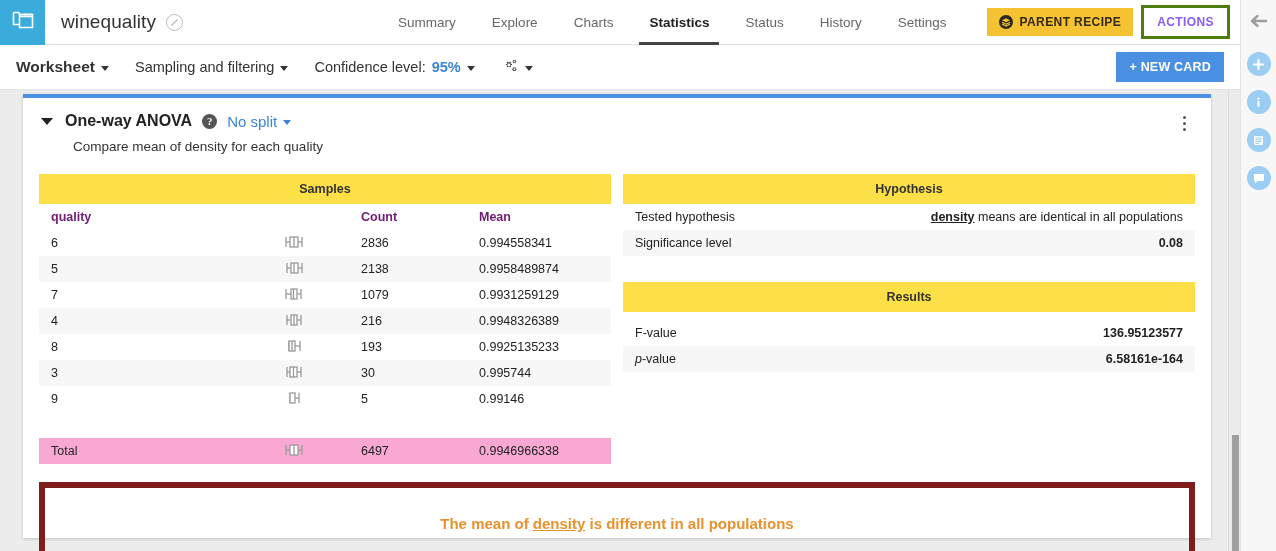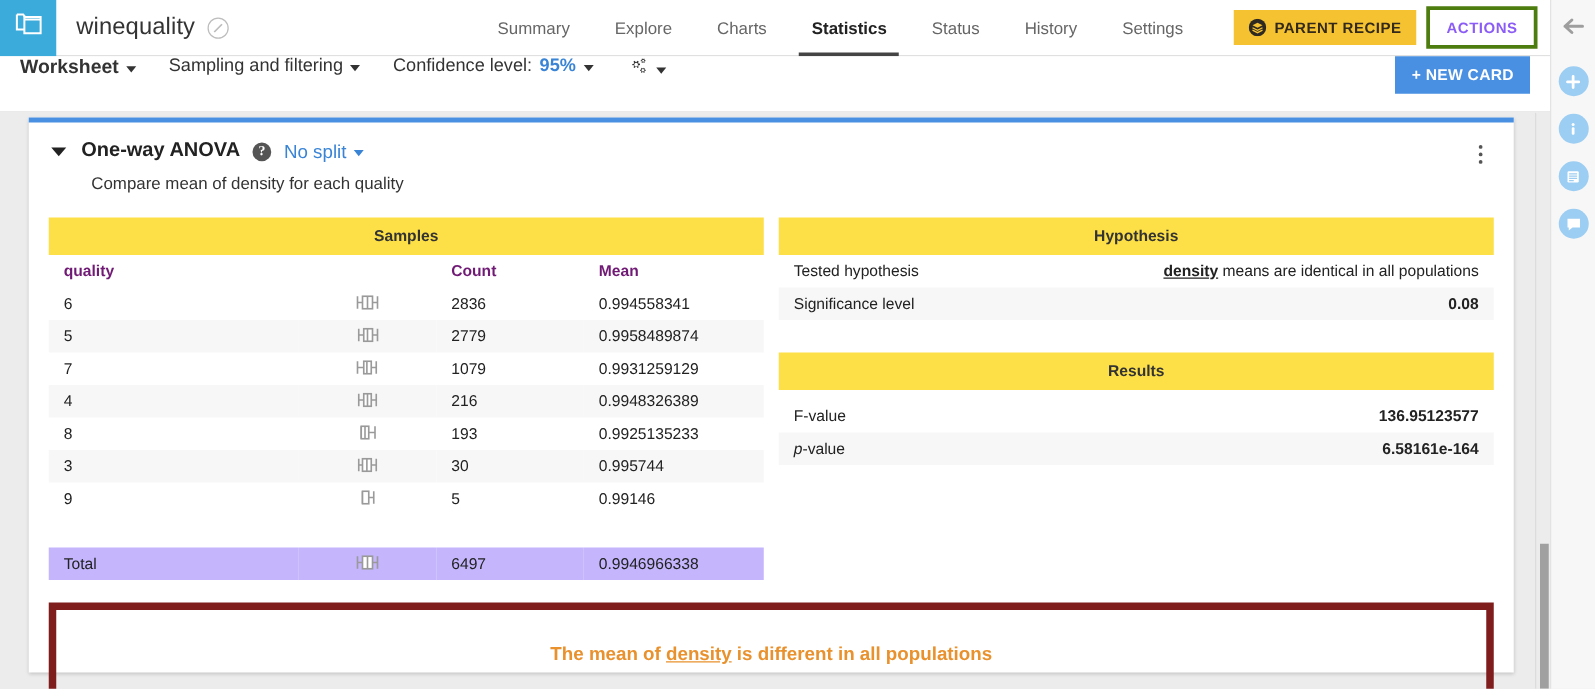--- a/index.html
+++ b/index.html
@@ -48,21 +48,21 @@
   }
   .stack-icon { display: inline-flex; }
   .btn-actions {
     background: #fff; border: 3px solid #4d7c0f; color: #8b5cf6; font-size: 12px;
     font-weight: bold; letter-spacing: .4px; padding: 7px 13px; cursor: pointer;
   }
 
   
   .toolbar {
     position: absolute; top: 45px; left: 0; width: 1240px; height: 45px;
-    background: #fff; display: flex; align-items: flex-start; padding: 0 16px;
+    background: #fff; display: flex; align-items: center; padding: 0 16px;
     border-bottom: 1px solid #e3e3e3;
   }
   .tb-item {
     font-size: 14.5px; color: #333; margin-right: 26px; cursor: pointer;
     display: flex; align-items: center; gap: 6px; white-space: nowrap;
   }
   .tb-item.bold { font-weight: bold; font-size: 15.5px; }
   .tb-value { color: #3a84d6; font-weight: bold; }
   .caret {
     width: 0; height: 0; border-left: 4px solid transparent;
@@ -124,21 +124,21 @@
   table.tbl td, table.tbl th {
     font-size: 12.5px; color: #222; padding: 0 12px; height: 26px;
     text-align: left; font-weight: normal;
   }
   table.tbl th { font-weight: bold; color: #701a75; }
   .row-alt { background: #f7f7f7; }
   .c-quality { width: 200px; }
   .c-plot { width: 110px; text-align: center !important; }
   .c-count { width: 118px; font-weight: bold; }
   .c-mean { font-weight: bold; }
-  .total-row td { background: #c4b5fd; }
+  .total-row td { background: #f9a8d4; }
   .total-gap { height: 18px; }
 
   .kv-row td { font-size: 12.5px; padding: 0 12px; height: 26px; }
   .kv-row .k { color: #222; text-align: left; }
   .kv-row .v { text-align: right; font-weight: bold; color: #222; }
   .kv-row.alt td { background: #f7f7f7; }
   .hyp-v { font-weight: normal !important; }
   .u-line { text-decoration: underline; font-weight: bold; }
   .p-orange { color: #e8912d; }
   .res-gap { height: 14px; }
@@ -319,21 +319,21 @@
           <tr class="row-alt">
             <td class="c-quality">5</td>
             <td class="c-plot"><svg width="26" height="14" viewBox="0 0 26 14">
                     <line x1="6" y1="2" x2="6" y2="12" stroke="#9a9a9a" stroke-width="1.3"></line>
                     <line x1="6" y1="7" x2="10" y2="7" stroke="#9a9a9a" stroke-width="1.3"></line>
                     <rect x="10" y="2" width="7" height="10" fill="#fff" stroke="#9a9a9a" stroke-width="1.3"></rect>
                     <line x1="13" y1="2" x2="13" y2="12" stroke="#9a9a9a" stroke-width="1.3"></line>
                     <line x1="17" y1="7" x2="21" y2="7" stroke="#9a9a9a" stroke-width="1.3"></line>
                     <line x1="21" y1="2" x2="21" y2="12" stroke="#9a9a9a" stroke-width="1.3"></line>
                   </svg></td>
-            <td class="c-count">2779</td>
+            <td class="c-count">2138</td>
             <td class="c-mean">0.9958489874</td>
           </tr>
           <tr>
             <td class="c-quality">7</td>
             <td class="c-plot"><svg width="26" height="14" viewBox="0 0 26 14">
                     <line x1="5" y1="2" x2="5" y2="12" stroke="#9a9a9a" stroke-width="1.3"></line>
                     <line x1="5" y1="7" x2="10" y2="7" stroke="#9a9a9a" stroke-width="1.3"></line>
                     <rect x="10" y="2" width="6" height="10" fill="#fff" stroke="#9a9a9a" stroke-width="1.3"></rect>
                     <line x1="12.5" y1="2" x2="12.5" y2="12" stroke="#9a9a9a" stroke-width="1.3"></line>
                     <line x1="16" y1="7" x2="20" y2="7" stroke="#9a9a9a" stroke-width="1.3"></line>

